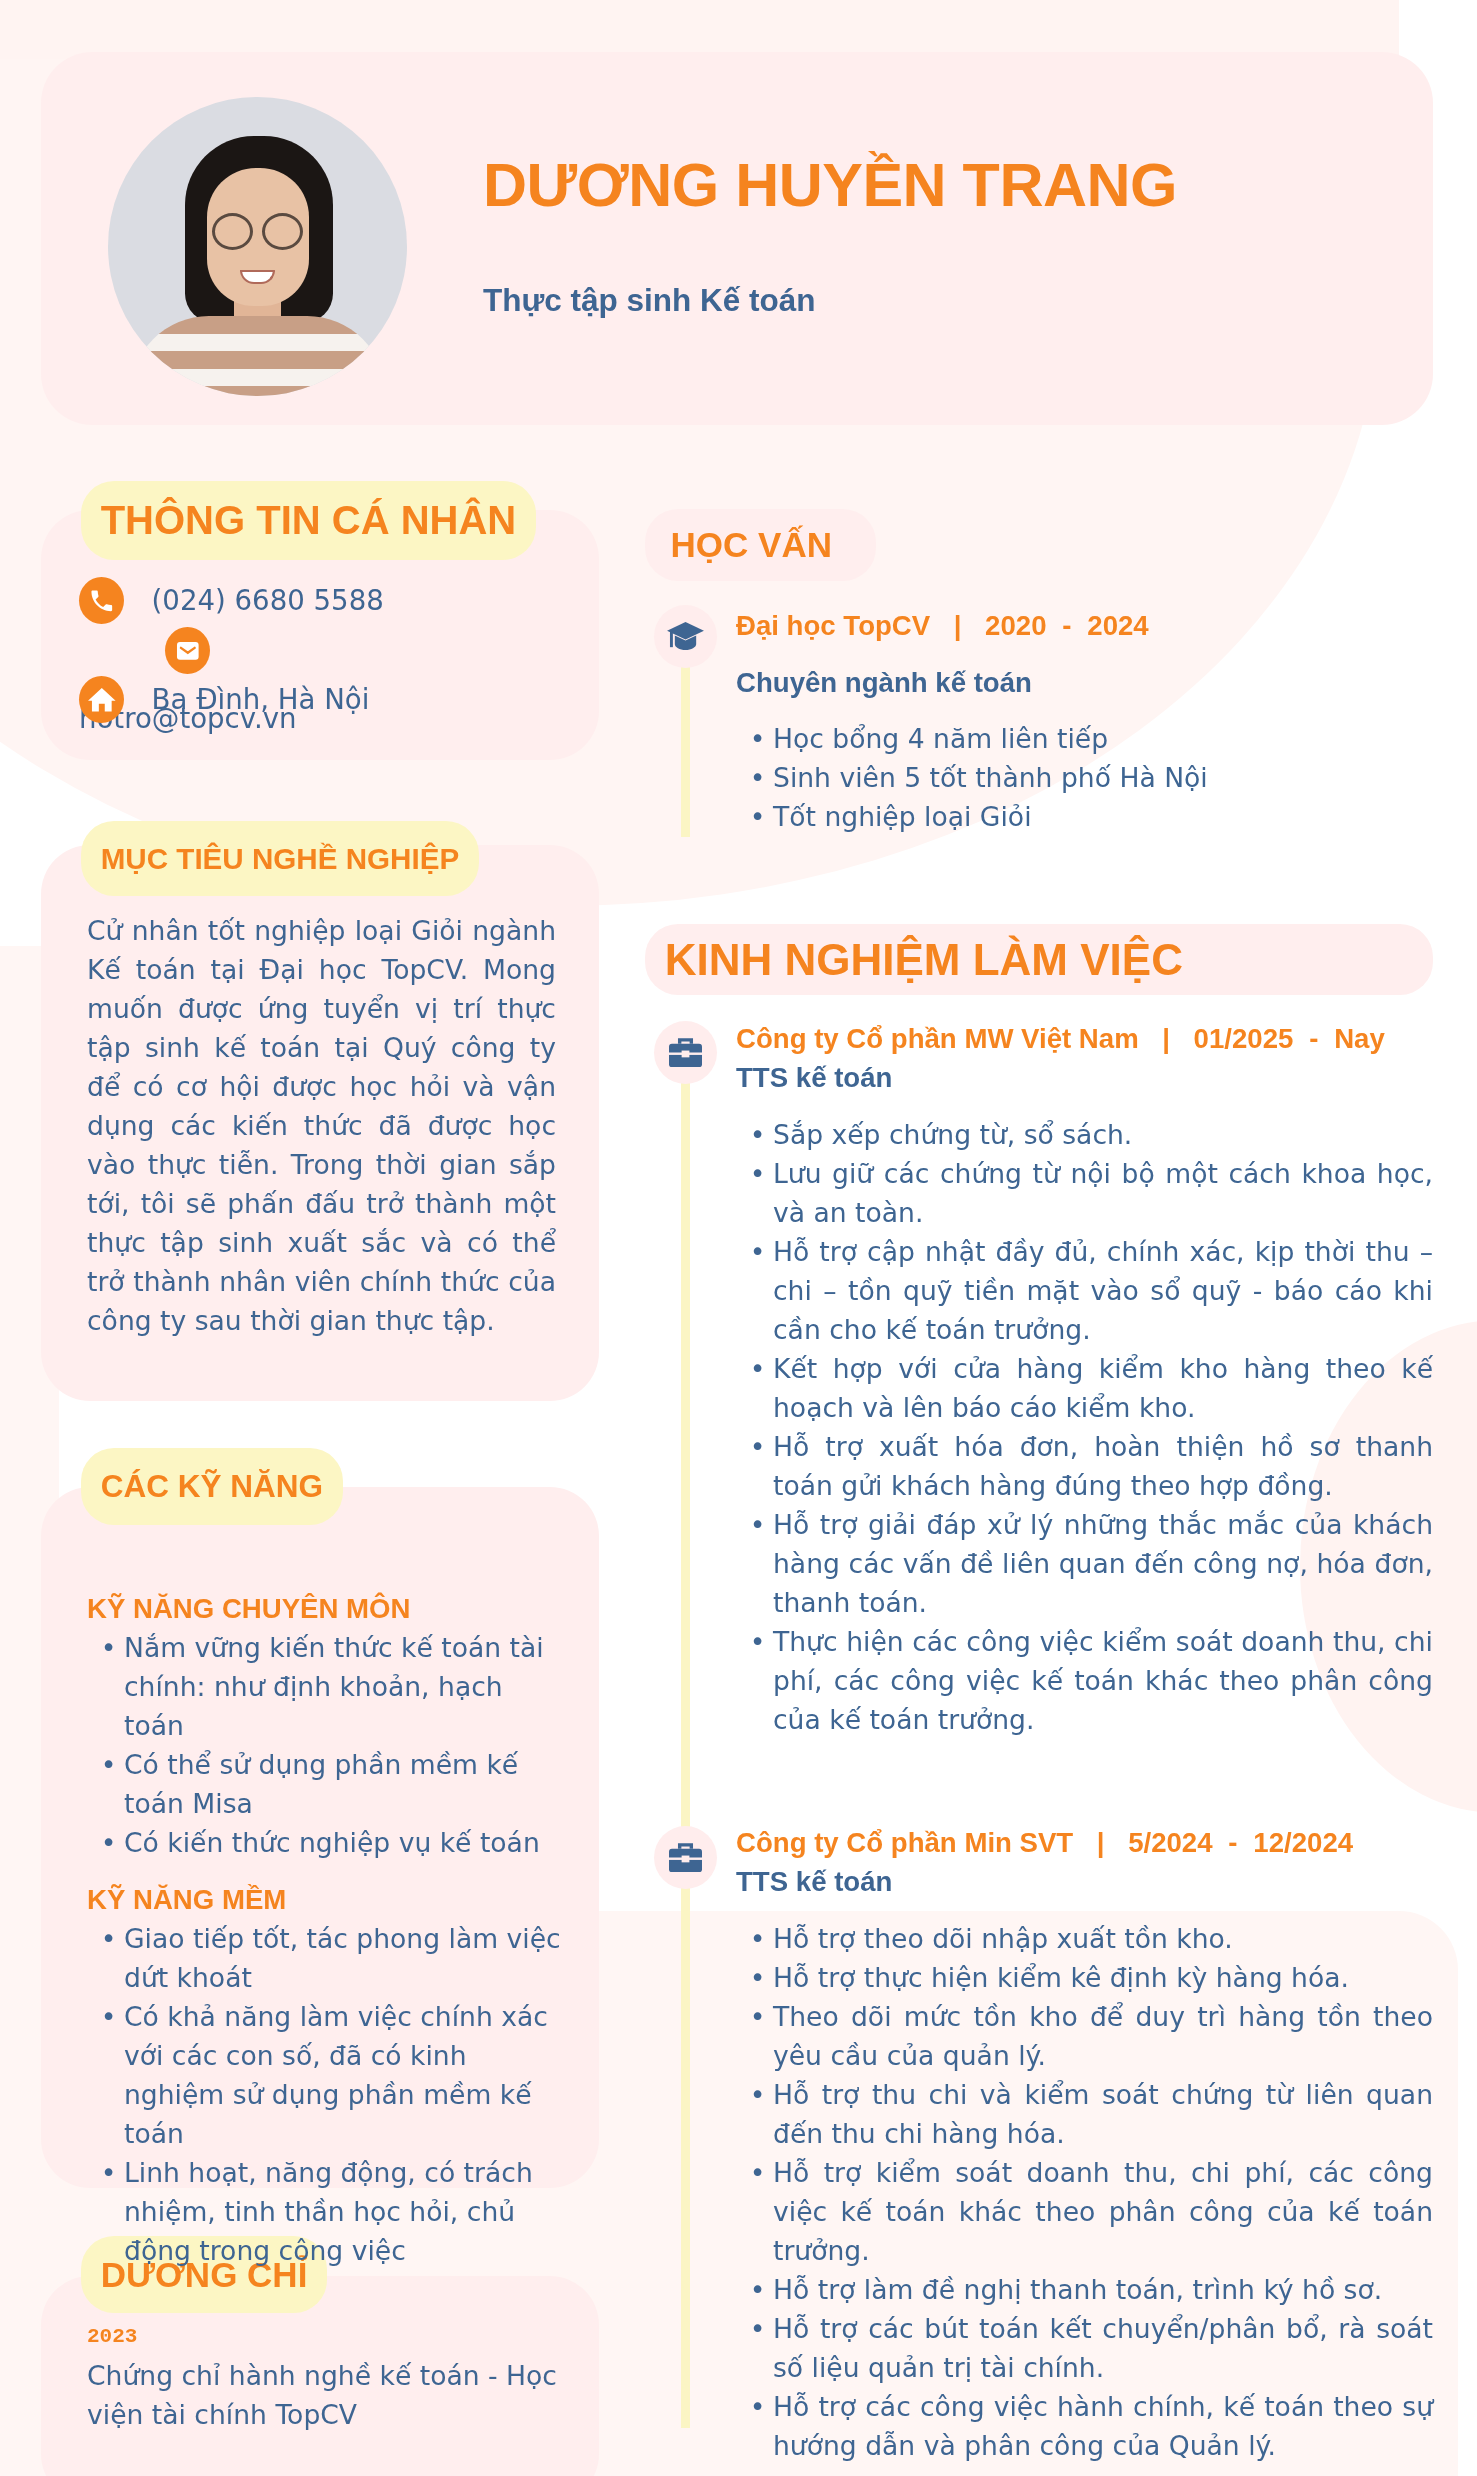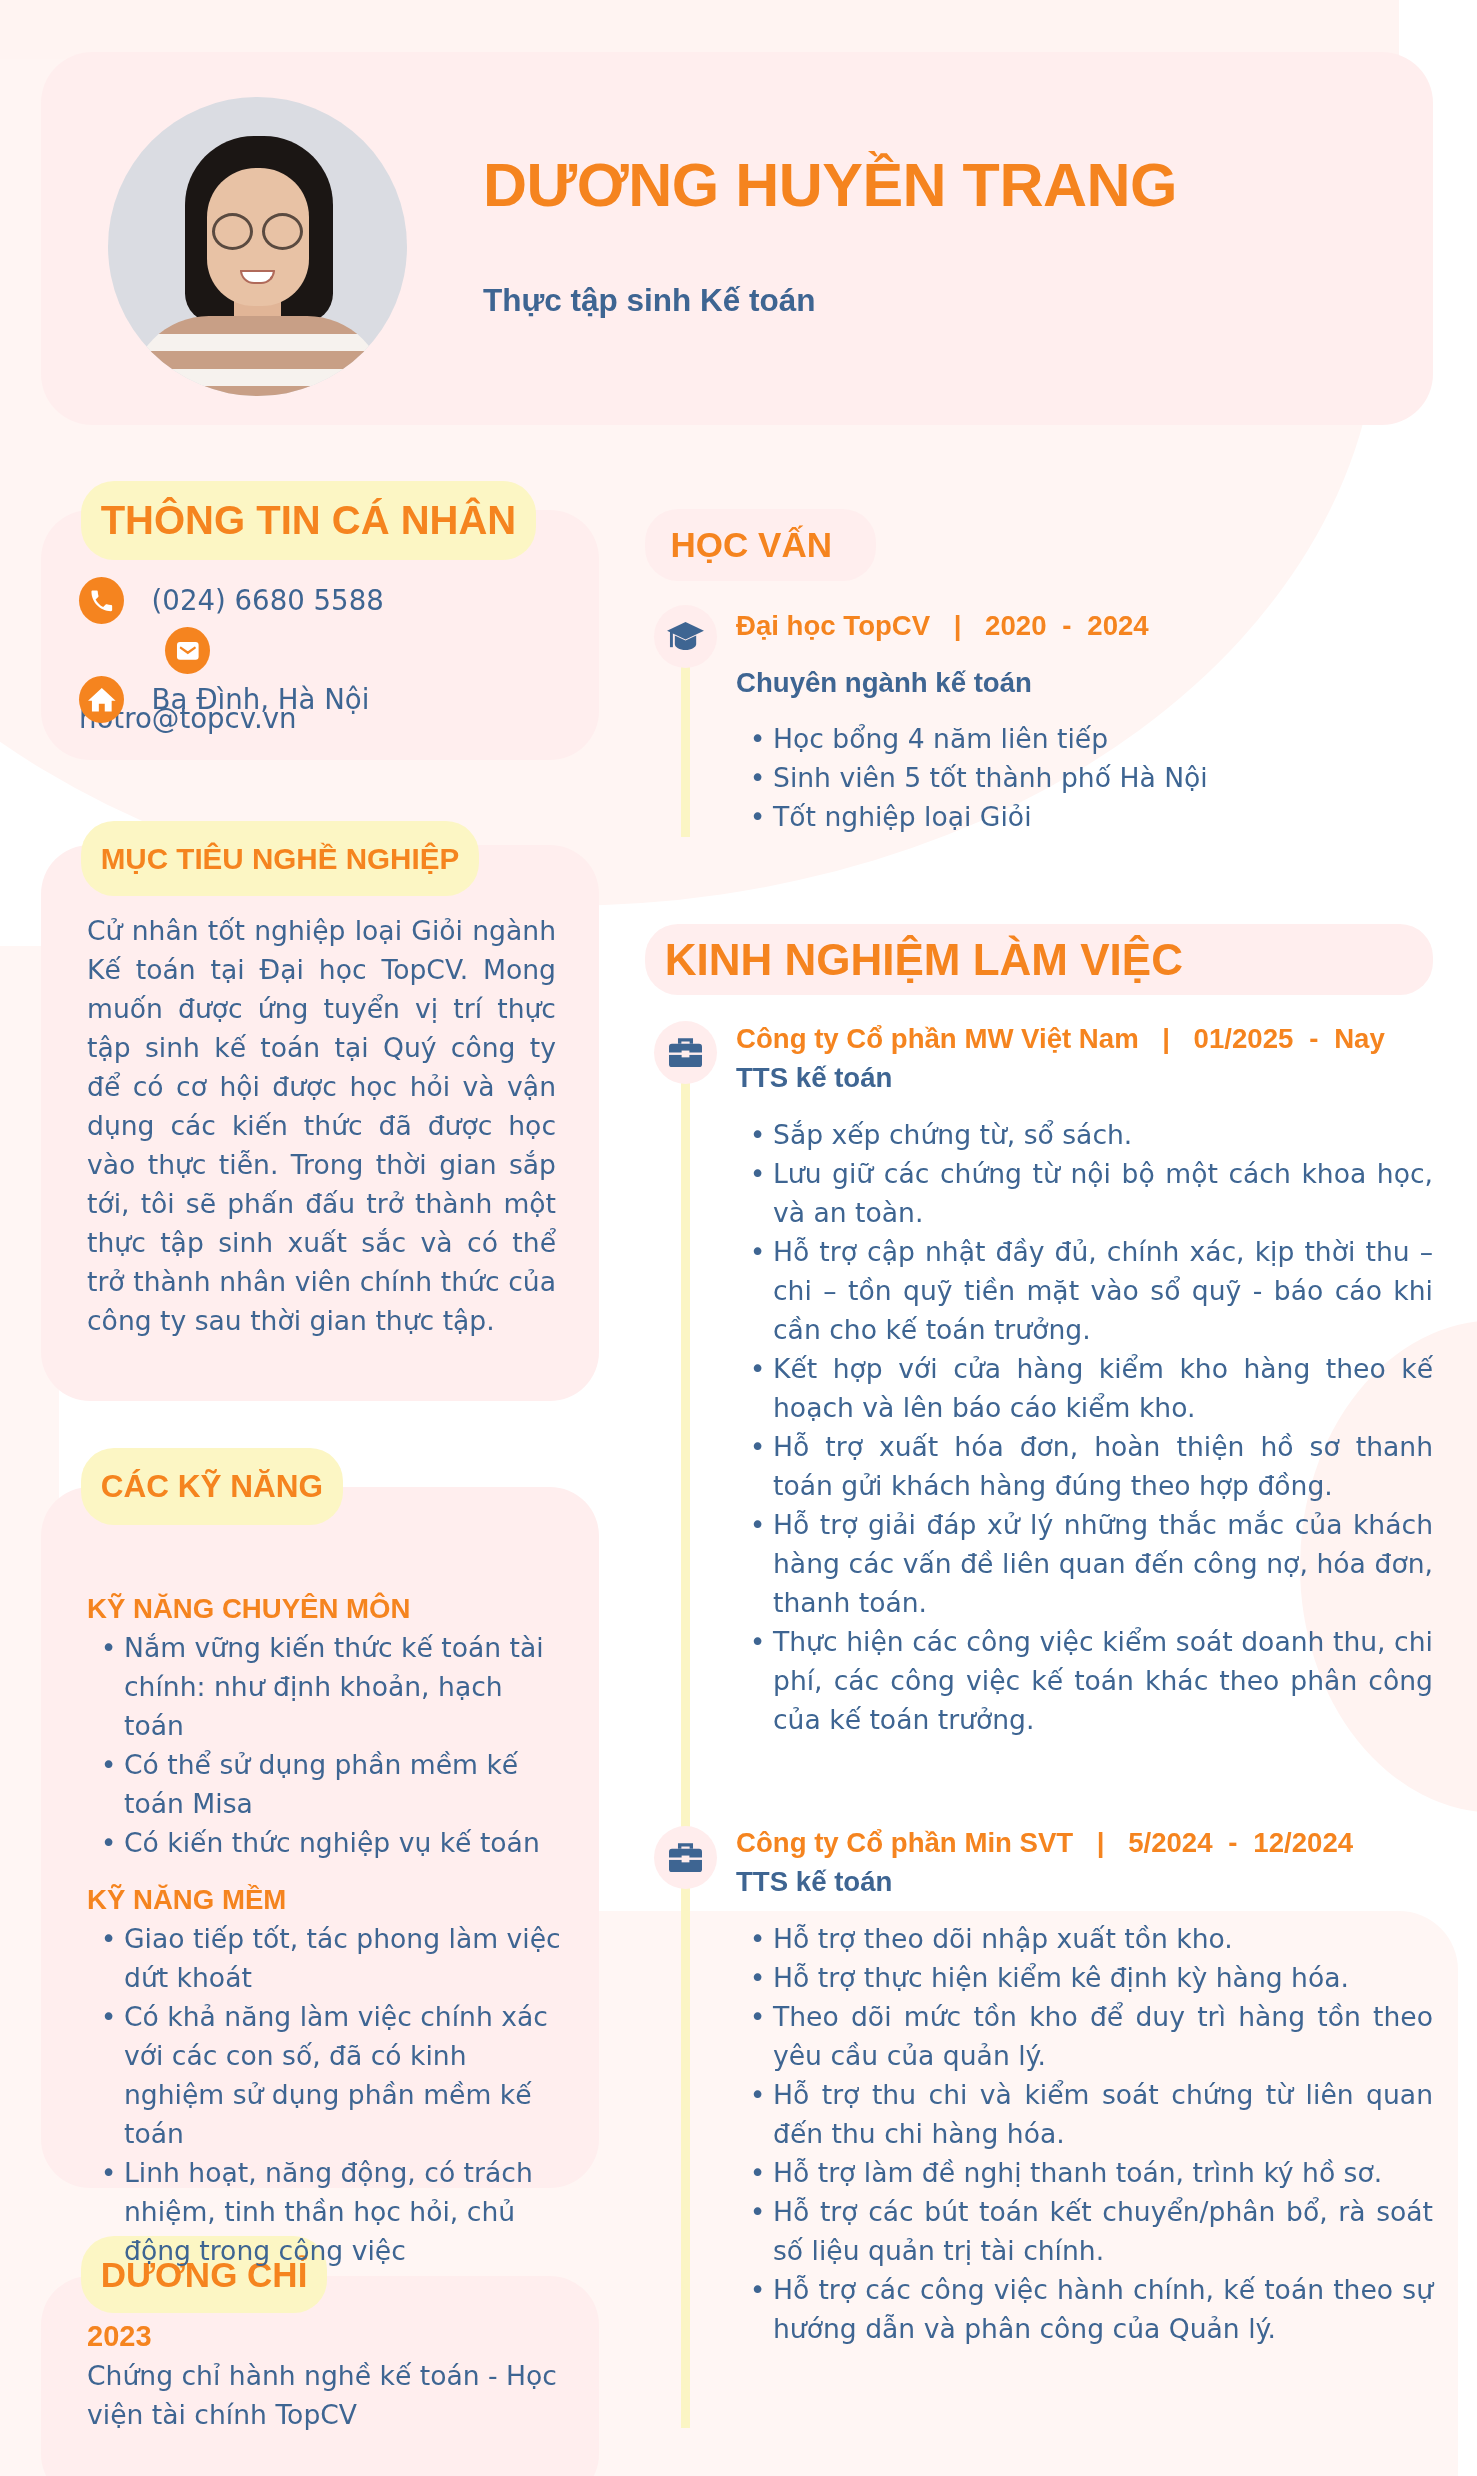--- a/index.html
+++ b/index.html
@@ -149,22 +149,22 @@
   }
   ul.bullets li::before {
     content: "•"; position: absolute; left: 13.8px; top: 0; color: #3E6592;
   }
   .skills-body ul.bullets { margin-bottom: 17.7px; }
 
   .cert-card { left: 41px; top: 2276px; width: 558px; height: 227px; }
   .cert-pill { left: 81px; top: 2236px; height: 77px; font-size: 35px; padding: 0 19.7px; }
   .cert-body { position: absolute; left: 87px; top: 2317px; width: 483px; z-index: 3; }
   .cert-year {
-    font-family: Liberation Sans, sans-serif; font-weight: bold;
-    color: #F5841F; font-size: 29px; line-height: 39px;
+    font-family: Liberation Mono, monospace; font-weight: bold;
+    color: #F5841F; font-size: 21px; line-height: 39px;
   }
 
   
   .edu-pill { left: 645px; top: 509px; width: 231px; height: 72px; font-size: 35px; }
   .exp-pill { left: 645px; top: 924px; width: 788px; height: 71px; font-size: 44px; padding: 0 19.7px; }
 
   .timeline-line {
     position: absolute; width: 8.9px; background: #FBF5C4; z-index: 2; left: 681px;
   }
   .tl-icon {
@@ -324,18 +324,19 @@
 <div class="entry" style="top:1823px;">
   <div class="entry-head">
     <span>Công ty Cổ phần Min SVT</span><span class="sep">|</span><span>5/2024</span><span class="dash">-</span><span>12/2024</span>
   </div>
   <div class="entry-sub">TTS kế toán</div>
   <ul class="bullets" style="margin-top:17.7px;">
     <li>Hỗ trợ theo dõi nhập xuất tồn kho.</li>
     <li>Hỗ trợ thực hiện kiểm kê định kỳ hàng hóa.</li>
     <li>Theo dõi mức tồn kho để duy trì hàng tồn theo yêu cầu của quản lý.</li>
     <li>Hỗ trợ thu chi và kiểm soát chứng từ liên quan đến thu chi hàng hóa.</li>
+    <li>Hỗ trợ kiểm soát doanh thu, chi phí, các công việc kế toán khác theo phân công của kế toán trưởng.</li>
     <li>Hỗ trợ làm đề nghị thanh toán, trình ký hồ sơ.</li>
     <li>Hỗ trợ các bút toán kết chuyển/phân bổ, rà soát số liệu quản trị tài chính.</li>
     <li>Hỗ trợ các công việc hành chính, kế toán theo sự hướng dẫn và phân công của Quản lý.</li>
   </ul>
 </div>
 
 
 </body></html>

